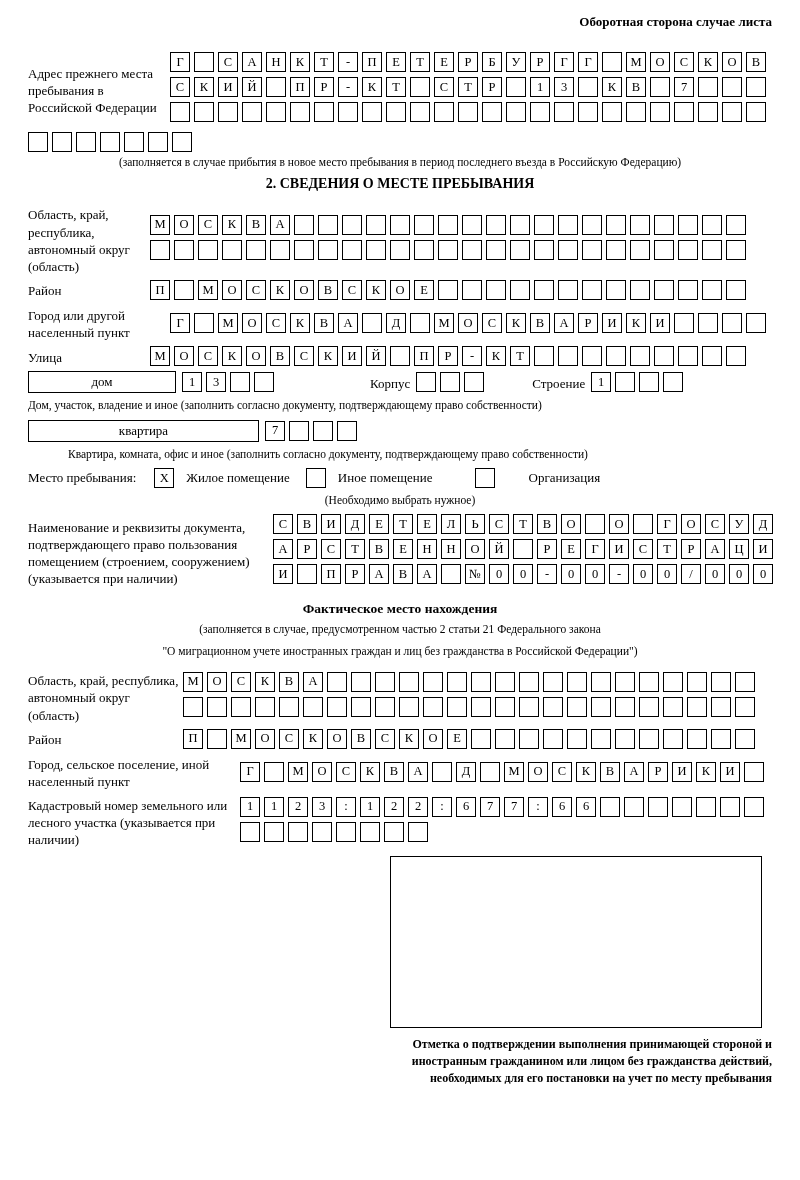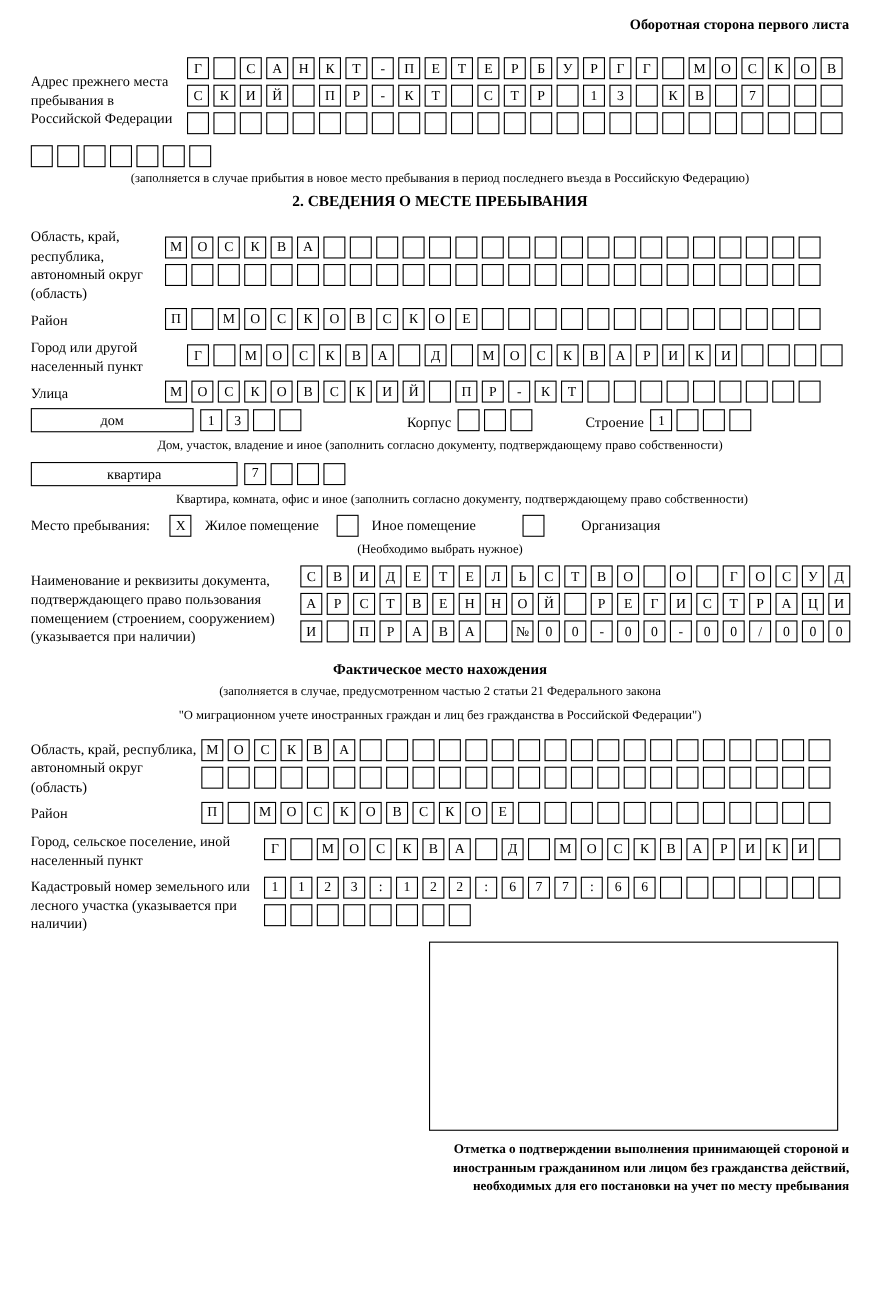--- a/index.html
+++ b/index.html
@@ -23,34 +23,34 @@
   .rows .cells { margin-bottom: 5px; }
   .cells { display: flex; }
   .cell {
     flex: 0 0 auto; width: 20px; height: 20px;
     border: 1px solid #000; margin-right: 4px;
     display: flex; align-items: center; justify-content: center;
     font-size: 12.5px;
   }
   .overflow-row { margin-bottom: 3px; }
 
-  .note { font-size: 11.5px; line-height: 1.25; margin: 1px 0 7px 0; text-align: center; }
+  .note { font-size: 11.5px; line-height: 1.25; margin: 1px 0 7px 0; }
   .center { text-align: center; }
   .indent40 { margin-left: 40px; }
 
   .section-title { text-align: center; font-weight: bold; font-size: 14px; margin: 6px 0 12px 0; }
   .fact-title { text-align: center; font-weight: bold; font-size: 13.5px; margin: 12px 0 5px 0; }
   .mb10 { margin-bottom: 12px; }
 
   .widebox {
     border: 1px solid #000; height: 22px; flex: 0 0 auto;
     display: flex; align-items: center; justify-content: center; font-size: 13px;
   }
   .dom-box { width: 148px; }
-  .kvartira-box { width: 188px; }
+  .kvartira-box { width: 231px; }
   .ml6 { margin-left: 6px; }
   .korpus-label { margin-left: 92px; padding-top: 3px; }
   .stroenie-label { margin-left: 44px; padding-top: 3px; }
 
   .mesto-row { align-items: center; margin-top: 4px; }
   .mesto-row .flabel { padding-top: 0; }
   .cb { margin-left: 18px; }
   .opt { margin-left: 8px; }
   .cb-mid { margin-left: 16px; }
   .cb-org { margin-left: 42px; }
@@ -60,21 +60,21 @@
   .stamp-caption {
     margin: 8px 0 0 352px; width: 392px; text-align: right;
     font-weight: bold; font-size: 12px; line-height: 1.4;
   }
 </style>
 </head>
 <body>
 
 <div class="page">
 
-  <div class="header-right">Оборотная сторона первого листа</div>
+  <div class="header-right">Оборотная сторона случае листа</div>
 
   <div class="frow">
     <div class="flabel w142">Адрес прежнего места пребывания в Российской Федерации</div>
     <div class="rows">
       <div class="cells">
           <span class="cell">Г</span>
           <span class="cell"></span>
           <span class="cell">С</span>
           <span class="cell">А</span>
           <span class="cell">Н</span>

